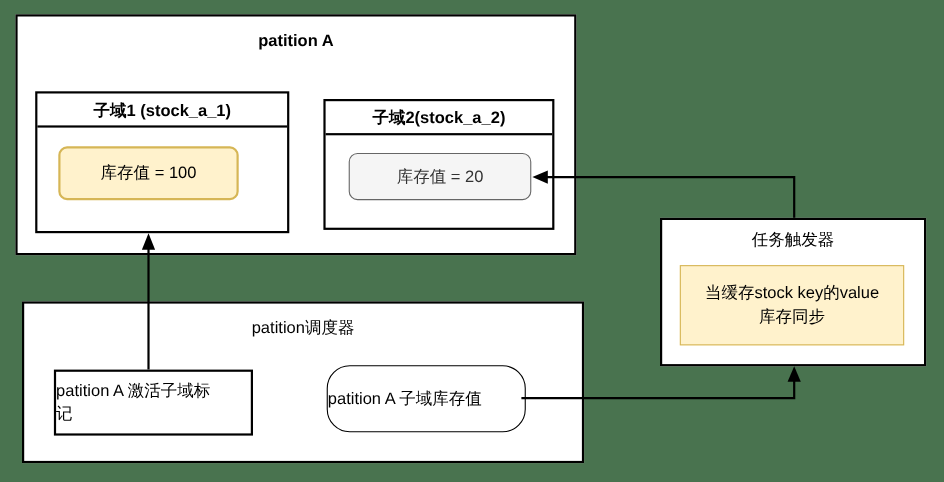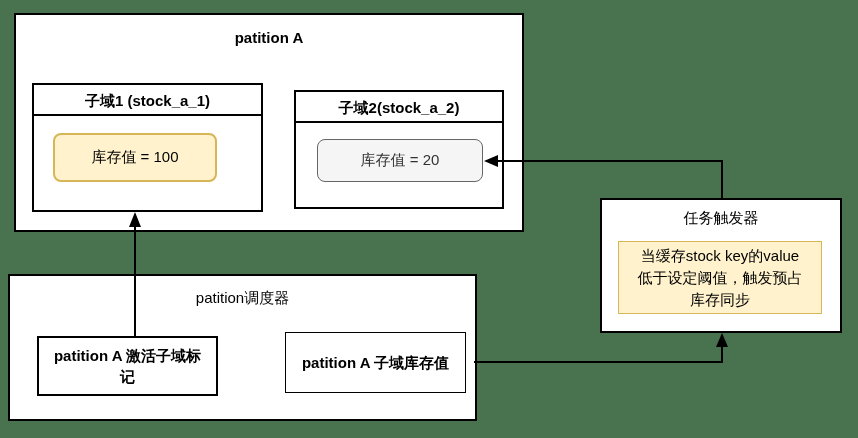--- a/index.html
+++ b/index.html
@@ -70,30 +70,30 @@
   #task-trigger{left:600px;top:198px;width:242px;height:135px;border-width:2.5px;}
   #task-trigger .plain-title{margin-top:9px;}
   #trigger-note{
     position:absolute;left:16px;top:41px;width:204px;height:73px;
     background:var(--highlight-fill);
     border:1.5px solid var(--highlight-border);
     display:flex;flex-direction:column;align-items:center;justify-content:center;
     text-align:center;line-height:22px;
   }
   
-  #scheduler{left:8px;top:274px;width:469px;height:147px;}
+  #scheduler{left:20px;top:274px;width:511px;height:147px;}
   .label-box{
     position:absolute;
     background:var(--node-fill);
     border:2px solid var(--node-border);
-    display:flex;flex-direction:column;align-items:center;justify-content:center;
-    text-align:center;line-height:21px;font-weight:bold;
+    display:flex;flex-direction:column;align-items:flex-start;justify-content:center;
+    text-align:center;line-height:21px;
   }
   #activation-box{left:27px;top:60px;width:181px;height:60px;}
-  #stock-value-box{left:275px;top:56px;width:181px;height:61px;border-width:1.5px;}
+  #stock-value-box{left:275px;top:56px;width:181px;height:61px;border-width:1.5px;border-radius:21px;}
   
   #arrows{
     position:absolute;left:0;top:0;width:858px;height:438px;
     pointer-events:none;
   }
   #arrows path{stroke:var(--arrow-color);stroke-width:2;fill:none;}
   #arrows polygon{fill:var(--arrow-color);stroke:none;}
 </style>
 </head>
 <body>
@@ -115,21 +115,20 @@
       <div class="chip" id="stock-chip-2">
         <span>库存值 = 20</span>
       </div>
     </div>
   </div>
 
   <div class="node" id="task-trigger">
     <div class="plain-title">任务触发器</div>
     <div id="trigger-note">
       <div>当缓存stock key的value</div>
-      <div>低于设定阈值，触发预占</div>
       <div>库存同步</div>
     </div>
   </div>
 
   <div class="node" id="scheduler">
     <div class="plain-title">patition调度器</div>
 
     <div class="label-box" id="activation-box">
       <div>patition A 激活子域标</div>
       <div>记</div>

